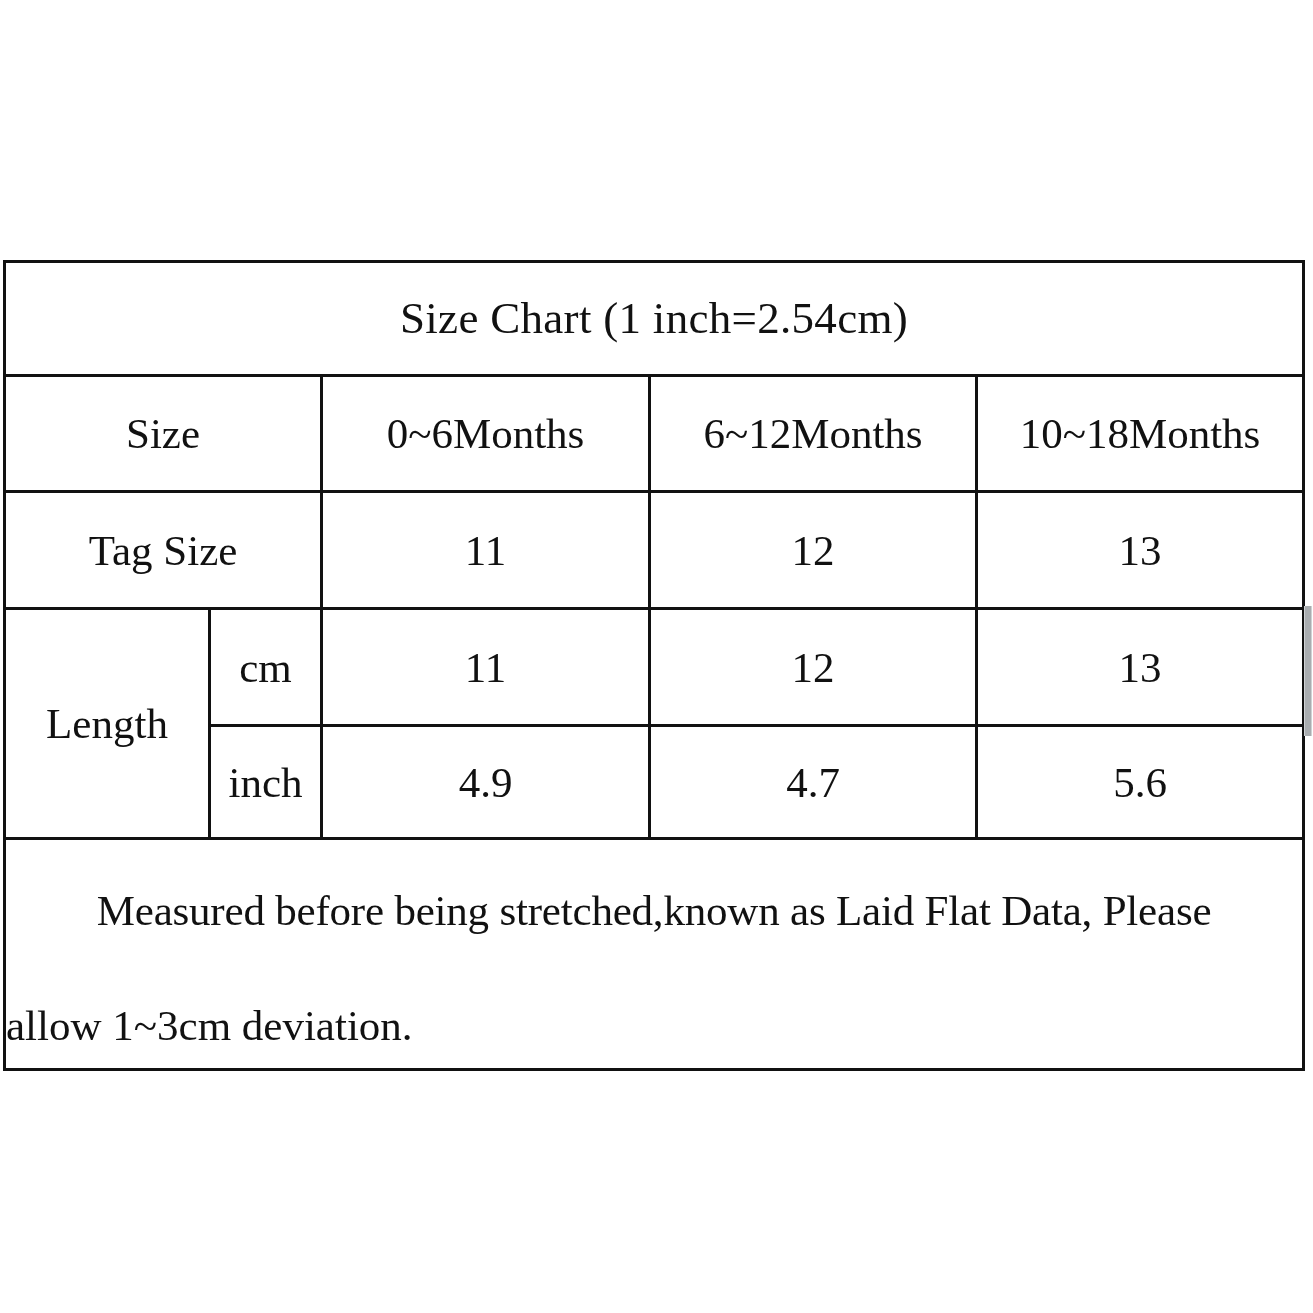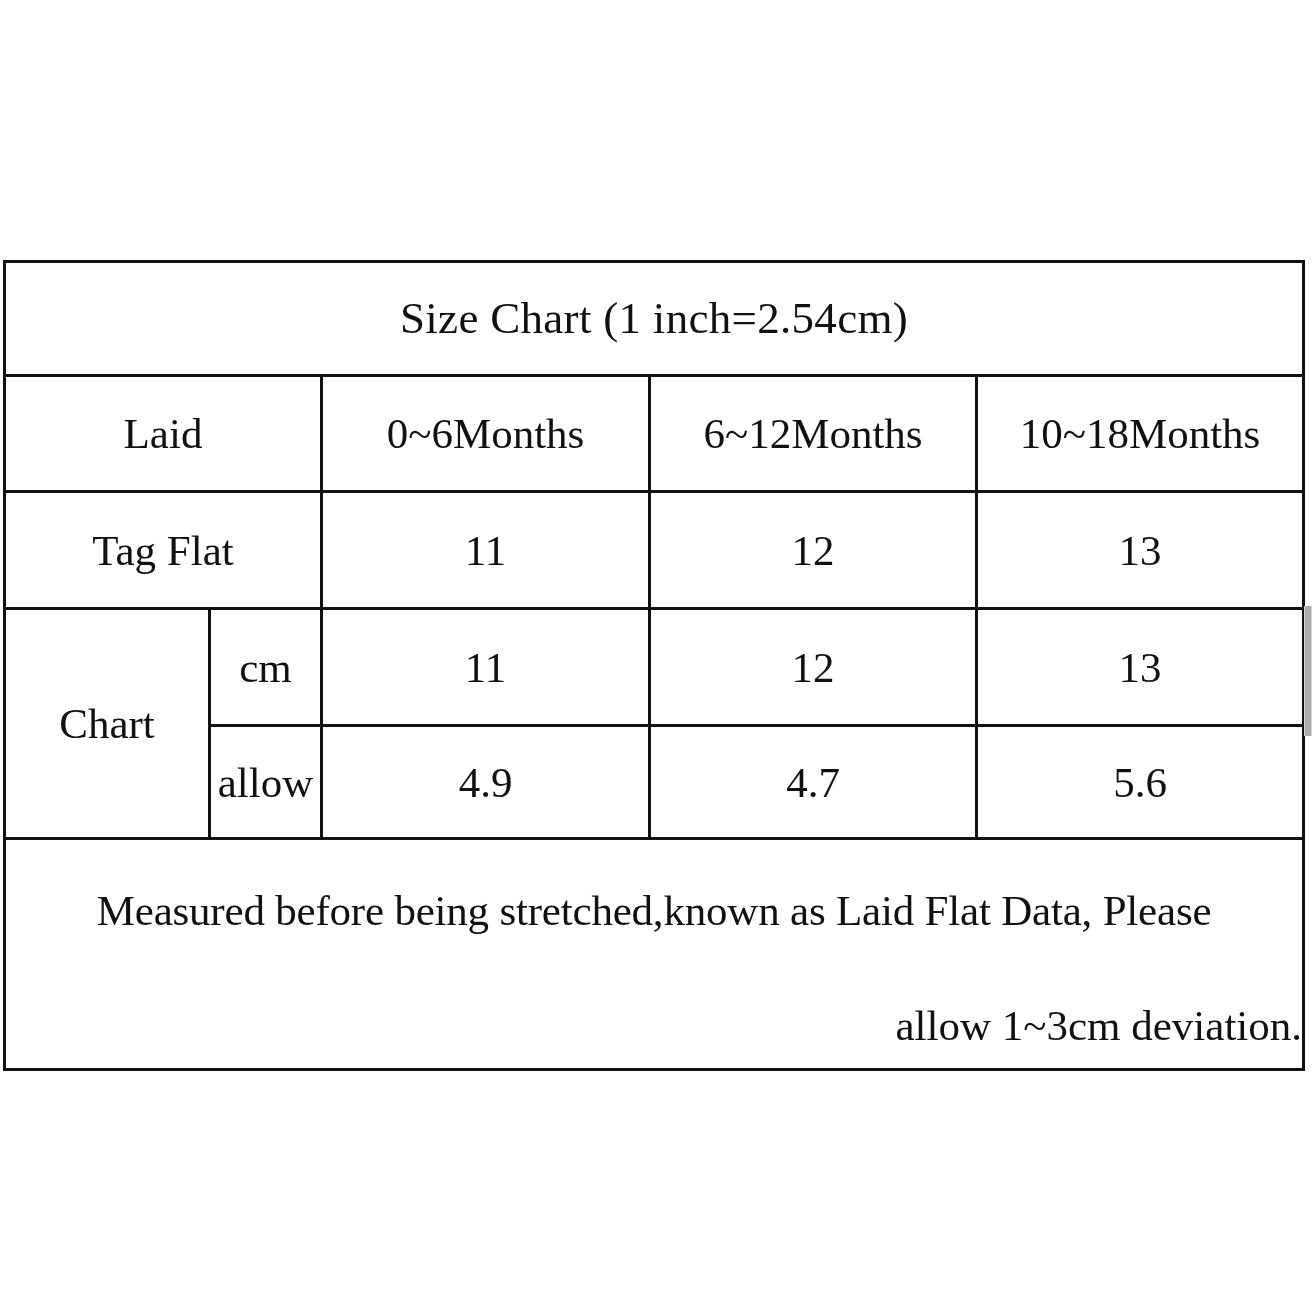--- a/index.html
+++ b/index.html
@@ -106,21 +106,21 @@
     margin-top: 22px;
   }
   .note-line-1 {
     white-space: nowrap;
     text-align: center;
     letter-spacing: -0.2px;
     margin-bottom: 72px;
   }
   .note-line-2 {
     white-space: nowrap;
-    text-align: right;
+    text-align: left;
   }
 
   
   #right-scrollbar-artifact {
     position: absolute;
     left: 1304px;
     top: 606px;
     width: 6px;
     height: 130px;
     background: #a9adb0;
@@ -143,43 +143,43 @@
     </colgroup>
     <tbody>
 
       <tr class="title-row">
         <td colspan="5">
           <span class="chart-title">Size Chart (1 inch=2.54cm)</span>
         </td>
       </tr>
 
       <tr class="header-row">
-        <td colspan="2">Laid</td>
+        <td colspan="2">Size</td>
         <td>0~6Months</td>
         <td>6~12Months</td>
         <td>10~18Months</td>
       </tr>
 
       <tr class="data-row">
-        <td colspan="2" class="row-label">Tag Flat</td>
+        <td colspan="2" class="row-label">Tag Size</td>
         <td>11</td>
         <td>12</td>
         <td>13</td>
       </tr>
 
       <tr class="data-row">
-        <td rowspan="2" class="row-label">Chart</td>
+        <td rowspan="2" class="row-label">Length</td>
         <td class="unit-label">cm</td>
         <td>11</td>
         <td>12</td>
         <td>13</td>
       </tr>
 
       <tr class="data-row inch-row">
-        <td class="unit-label">allow</td>
+        <td class="unit-label">inch</td>
         <td>4.9</td>
         <td>4.7</td>
         <td>5.6</td>
       </tr>
 
       <tr class="note-row">
         <td colspan="5">
           <div class="note-block">
             <div class="note-line-1">Measured before being stretched,known as Laid Flat Data, Please</div>
             <div class="note-line-2">allow 1~3cm deviation.</div>

